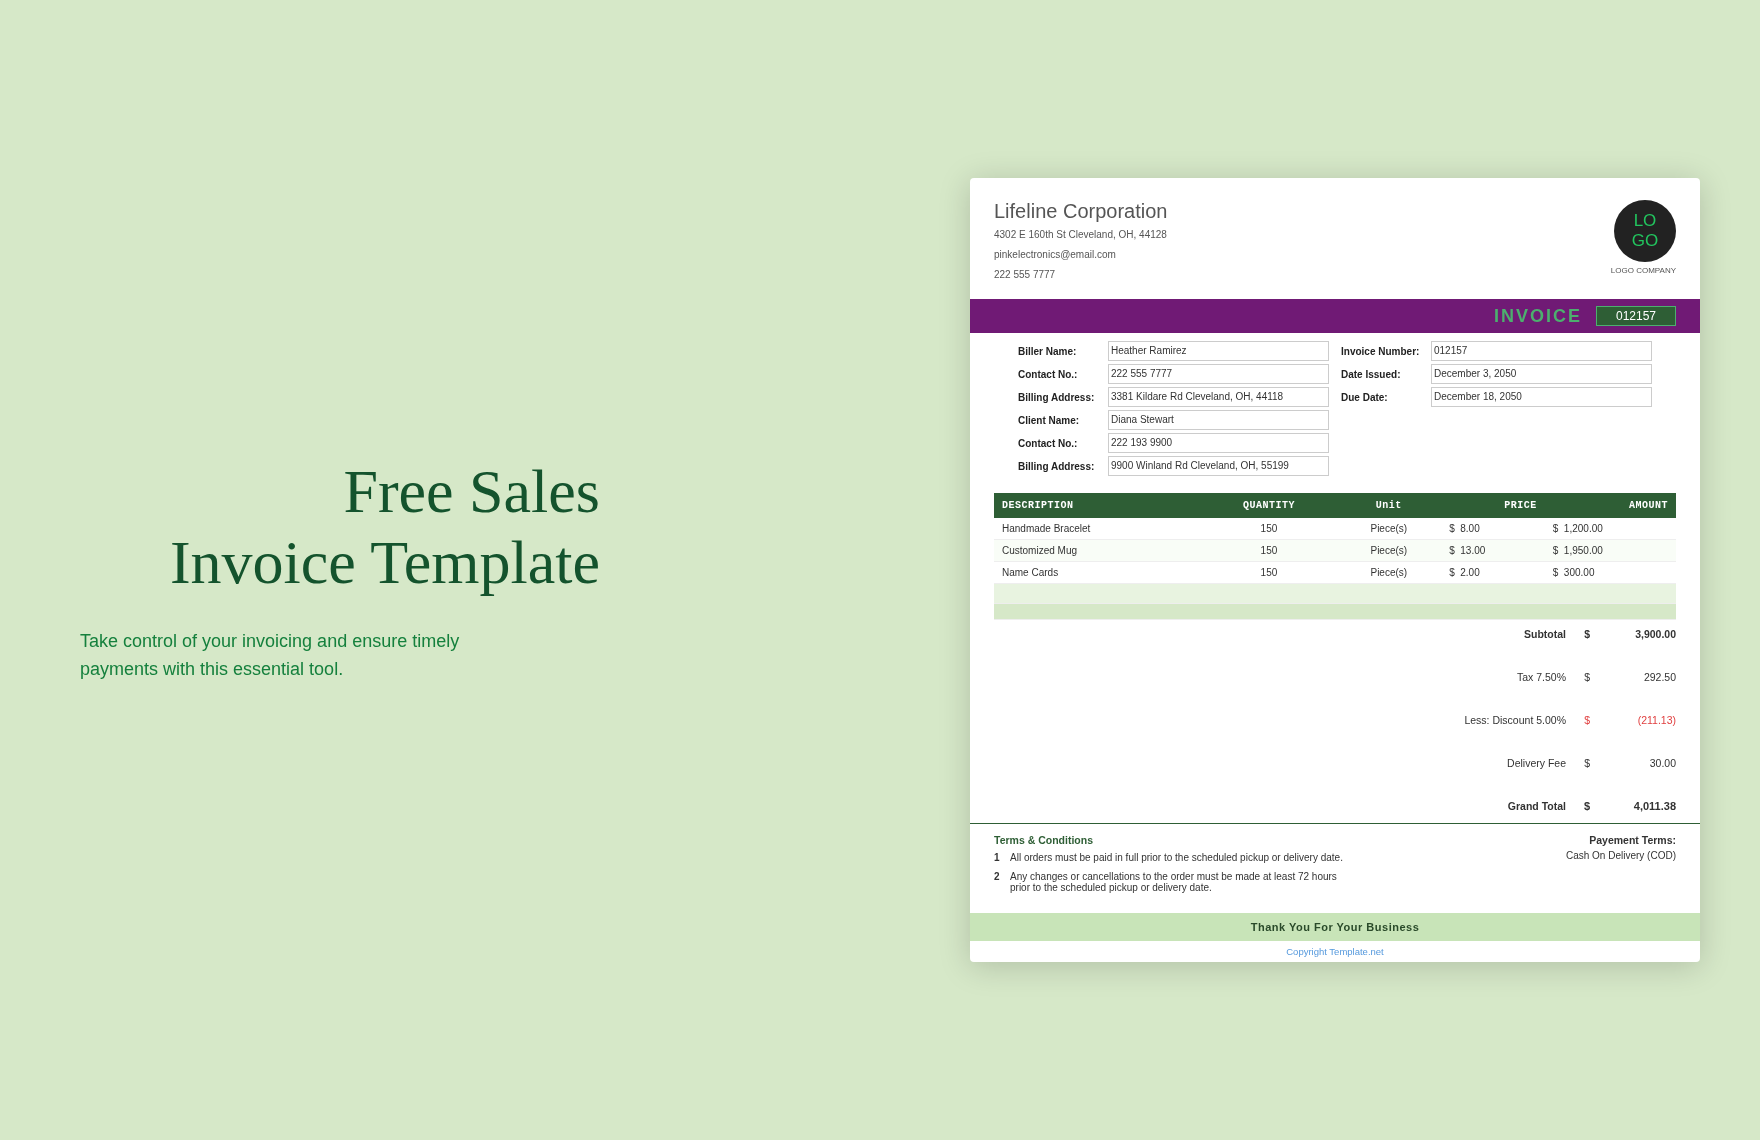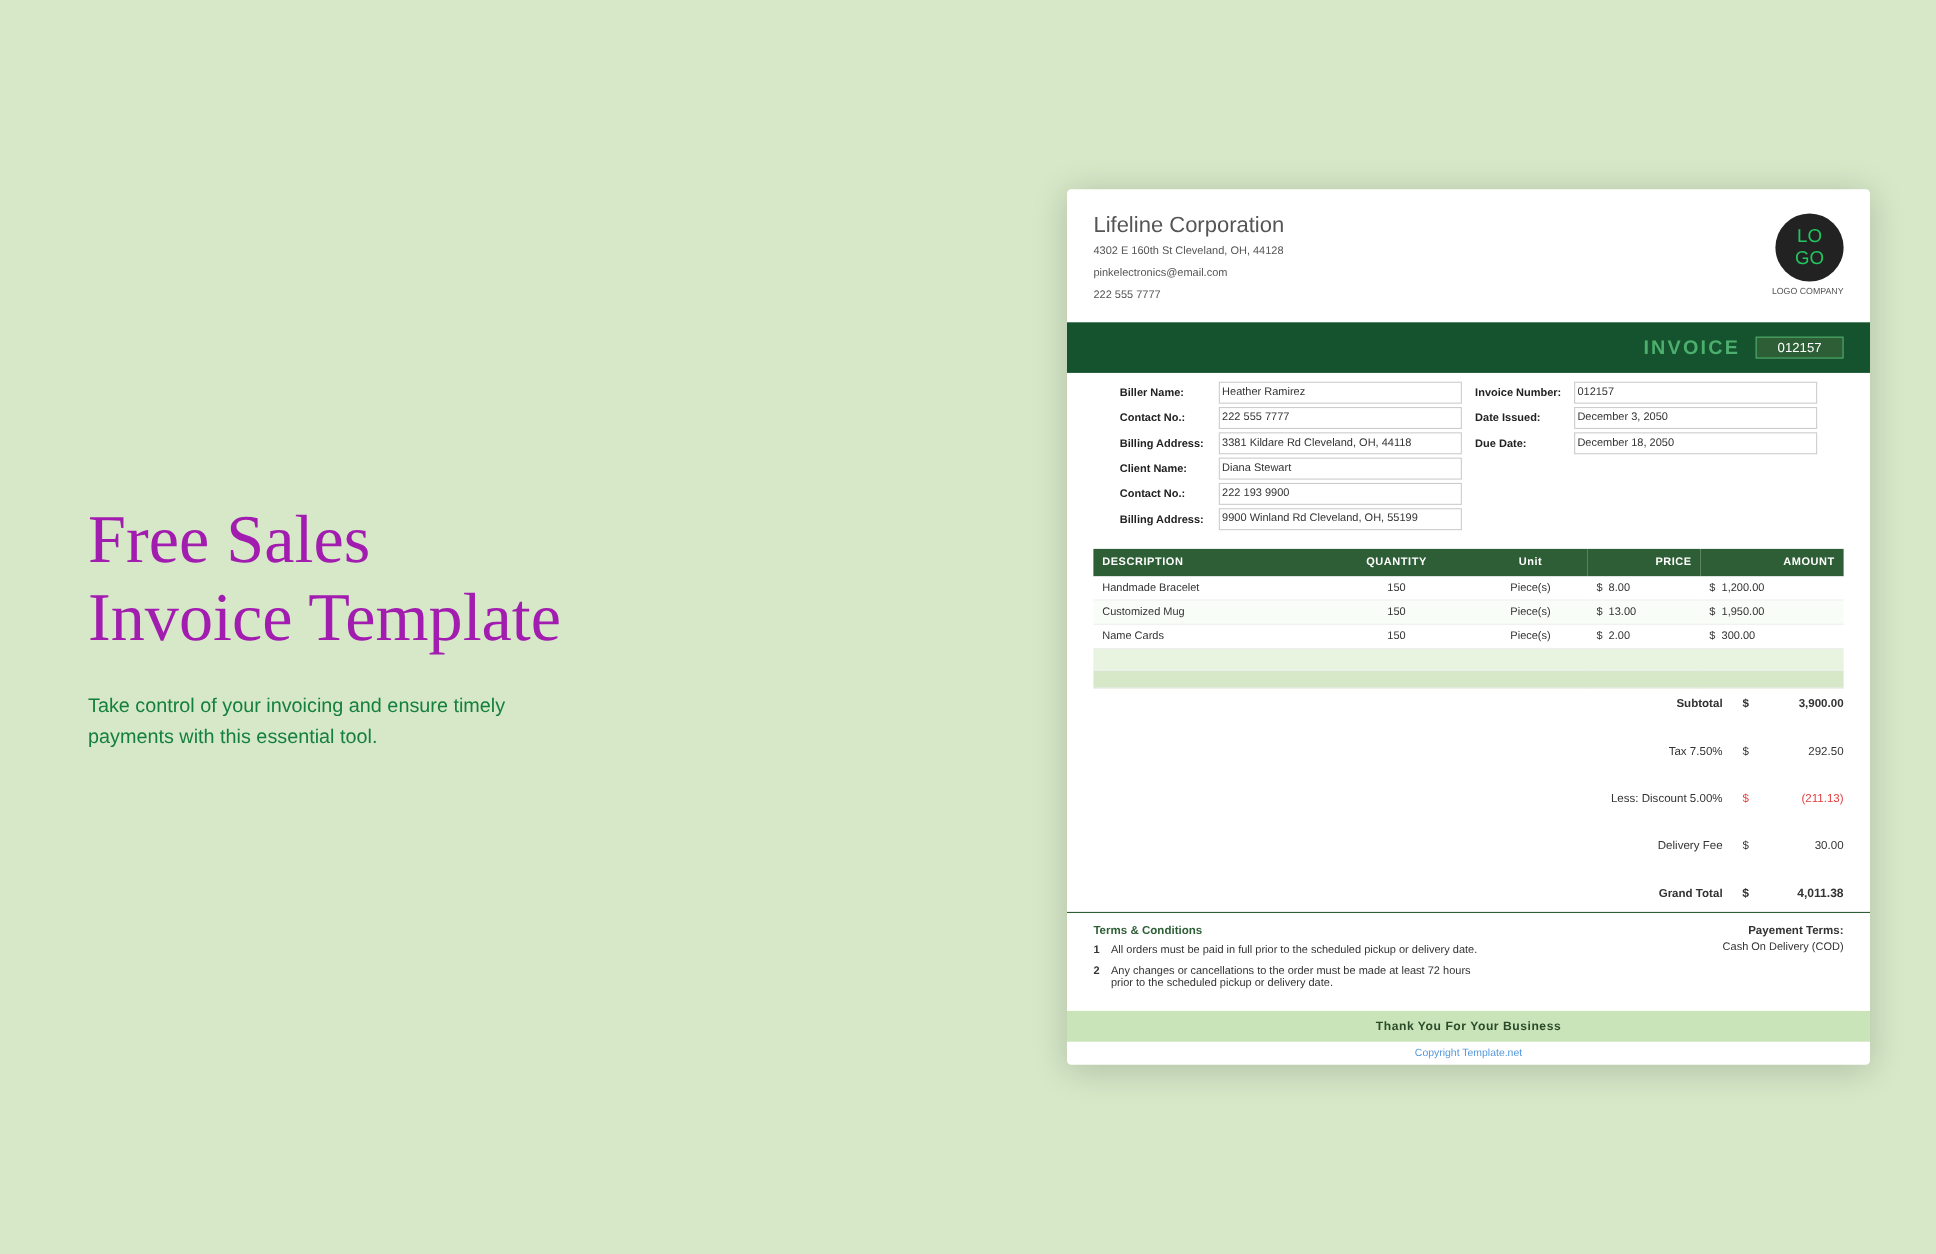--- a/index.html
+++ b/index.html
@@ -21,24 +21,25 @@
       justify-content: space-between;
       padding: 40px 60px;
     }
     .left-panel {
       width: 560px;
       padding: 20px;
     }
     .left-panel .headline {
       font-size: 62px;
       font-weight: 300;
-      color: #a21caf;
+      color: #14532d;
       line-height: 1.15;
       margin-bottom: 28px;
       font-family: Georgia, serif;
+      text-align: right;
     }
     .left-panel .subtext {
       font-size: 18px;
       color: #15803d;
       line-height: 1.6;
       font-weight: 400;
     }
     .invoice-panel {
       width: 730px;
       background: #ffffff;
@@ -95,22 +96,22 @@
     .inv-logo-wrap {
       display: flex;
       flex-direction: column;
       align-items: flex-end;
     }
     
     .inv-title-bar {
       display: flex;
       align-items: center;
       justify-content: flex-end;
-      background: #14532d;
-      height: 46px;
+      background: #701a75;
+      height: 34px;
       padding: 0 24px 0 0;
       margin-bottom: 0;
     }
     .inv-title-bar .invoice-label {
       font-size: 18px;
       font-weight: 700;
       color: #4caf6e;
       letter-spacing: 2px;
       margin-right: 14px;
     }
@@ -169,20 +170,21 @@
     .inv-table thead tr {
       background: #2e5e35;
       color: #fff;
     }
     .inv-table thead th {
       padding: 7px 8px;
       text-align: left;
       font-weight: 700;
       font-size: 10px;
       letter-spacing: 0.5px;
+      font-family: Liberation Mono, monospace;
     }
     .inv-table thead th.right { text-align: right; }
     .inv-table thead th.center { text-align: center; }
     .inv-table tbody tr {
       background: #fff;
       border-bottom: 1px solid #eee;
     }
     .inv-table tbody tr:nth-child(even) {
       background: #f9fdf7;
     }

